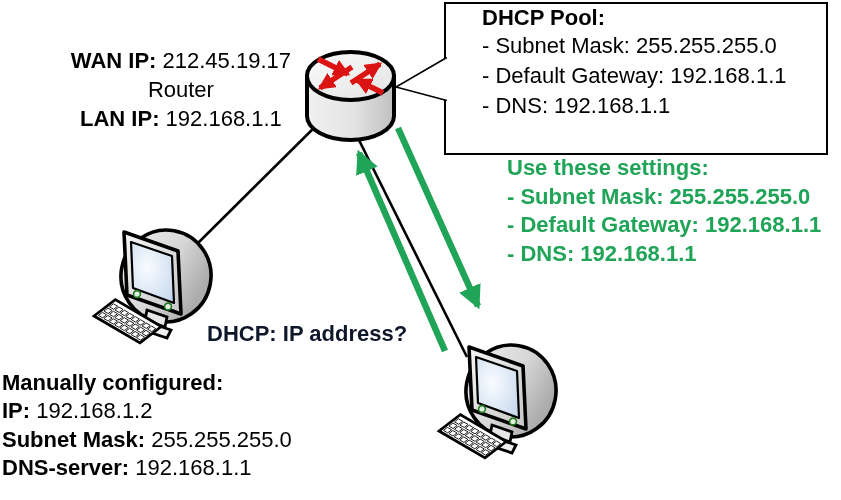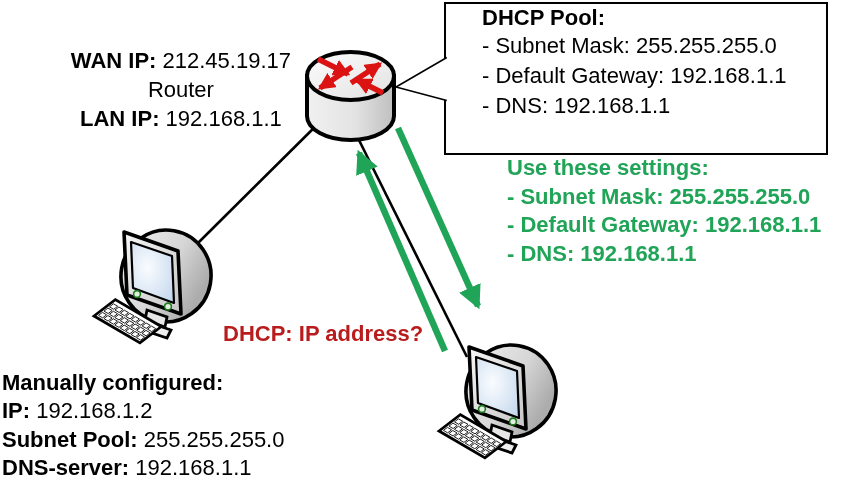--- a/index.html
+++ b/index.html
@@ -15,21 +15,21 @@
   .txt{position:absolute;white-space:nowrap;font-size:22px;}
   .b{font-weight:bold;}
   
   #wan-block{right:550px;top:46px;text-align:center;line-height:29px;}
   
   #pool-text{left:458px;top:4px;line-height:30px;margin-left:24px;}
   #pool-text .title{font-weight:bold;line-height:27px;}
   
   #offer-block{left:499px;top:154px;line-height:28.5px;font-weight:bold;color:#20A457;margin-left:8px;}
   
-  #request-label{left:223px;top:321px;font-weight:bold;color:#b91c1c;}
+  #request-label{left:207px;top:321px;font-weight:bold;color:#0f172a;}
   
   #manual-block{left:2px;top:341px;line-height:28.3px;margin-top:28px;}
 </style>
 </head>
 <body>
 
 <div id="stage">
 
   <svg id="diagram-svg" width="841" height="500" viewBox="0 0 841 500">
     <defs>
@@ -122,17 +122,17 @@
     <div>- Subnet Mask: 255.255.255.0</div>
     <div>- Default Gateway: 192.168.1.1</div>
     <div>- DNS: 192.168.1.1</div>
   </div>
 
   <div id="request-label" class="txt">DHCP: IP address?</div>
 
   <div id="manual-block" class="txt">
     <div class="b">Manually configured:</div>
     <div><b class="b">IP:</b> <span>192.168.1.2</span></div>
-    <div><b class="b">Subnet Pool:</b> <span>255.255.255.0</span></div>
+    <div><b class="b">Subnet Mask:</b> <span>255.255.255.0</span></div>
     <div><b class="b">DNS-server:</b> <span>192.168.1.1</span></div>
   </div>
 
 </div>
 
 </body></html>

